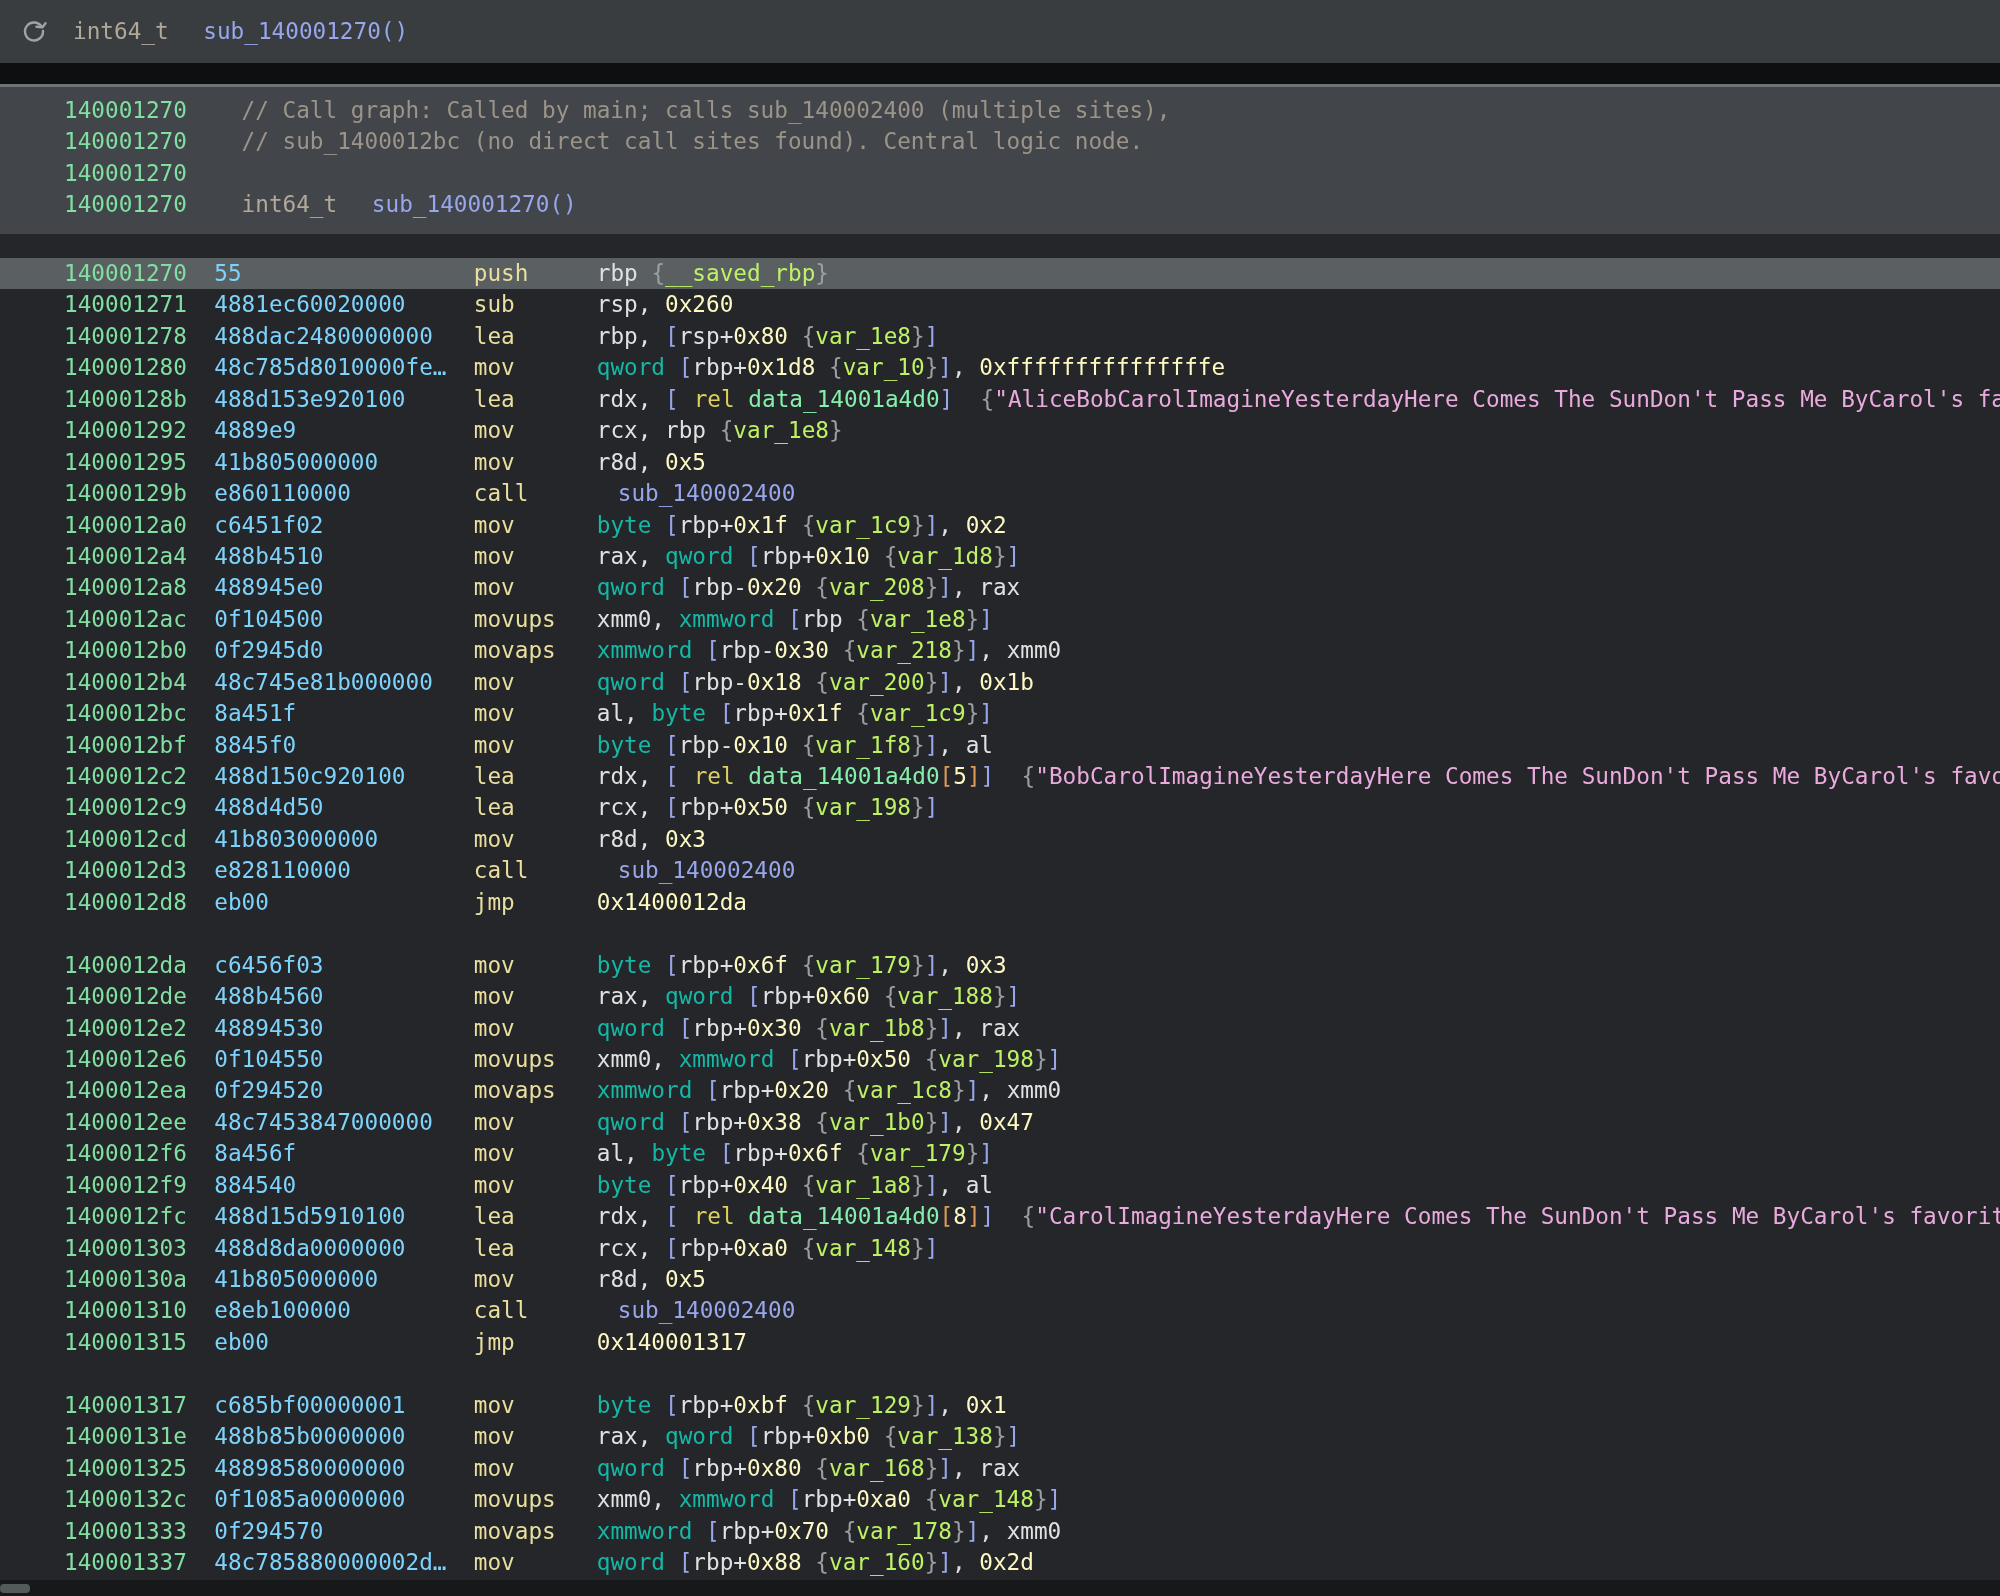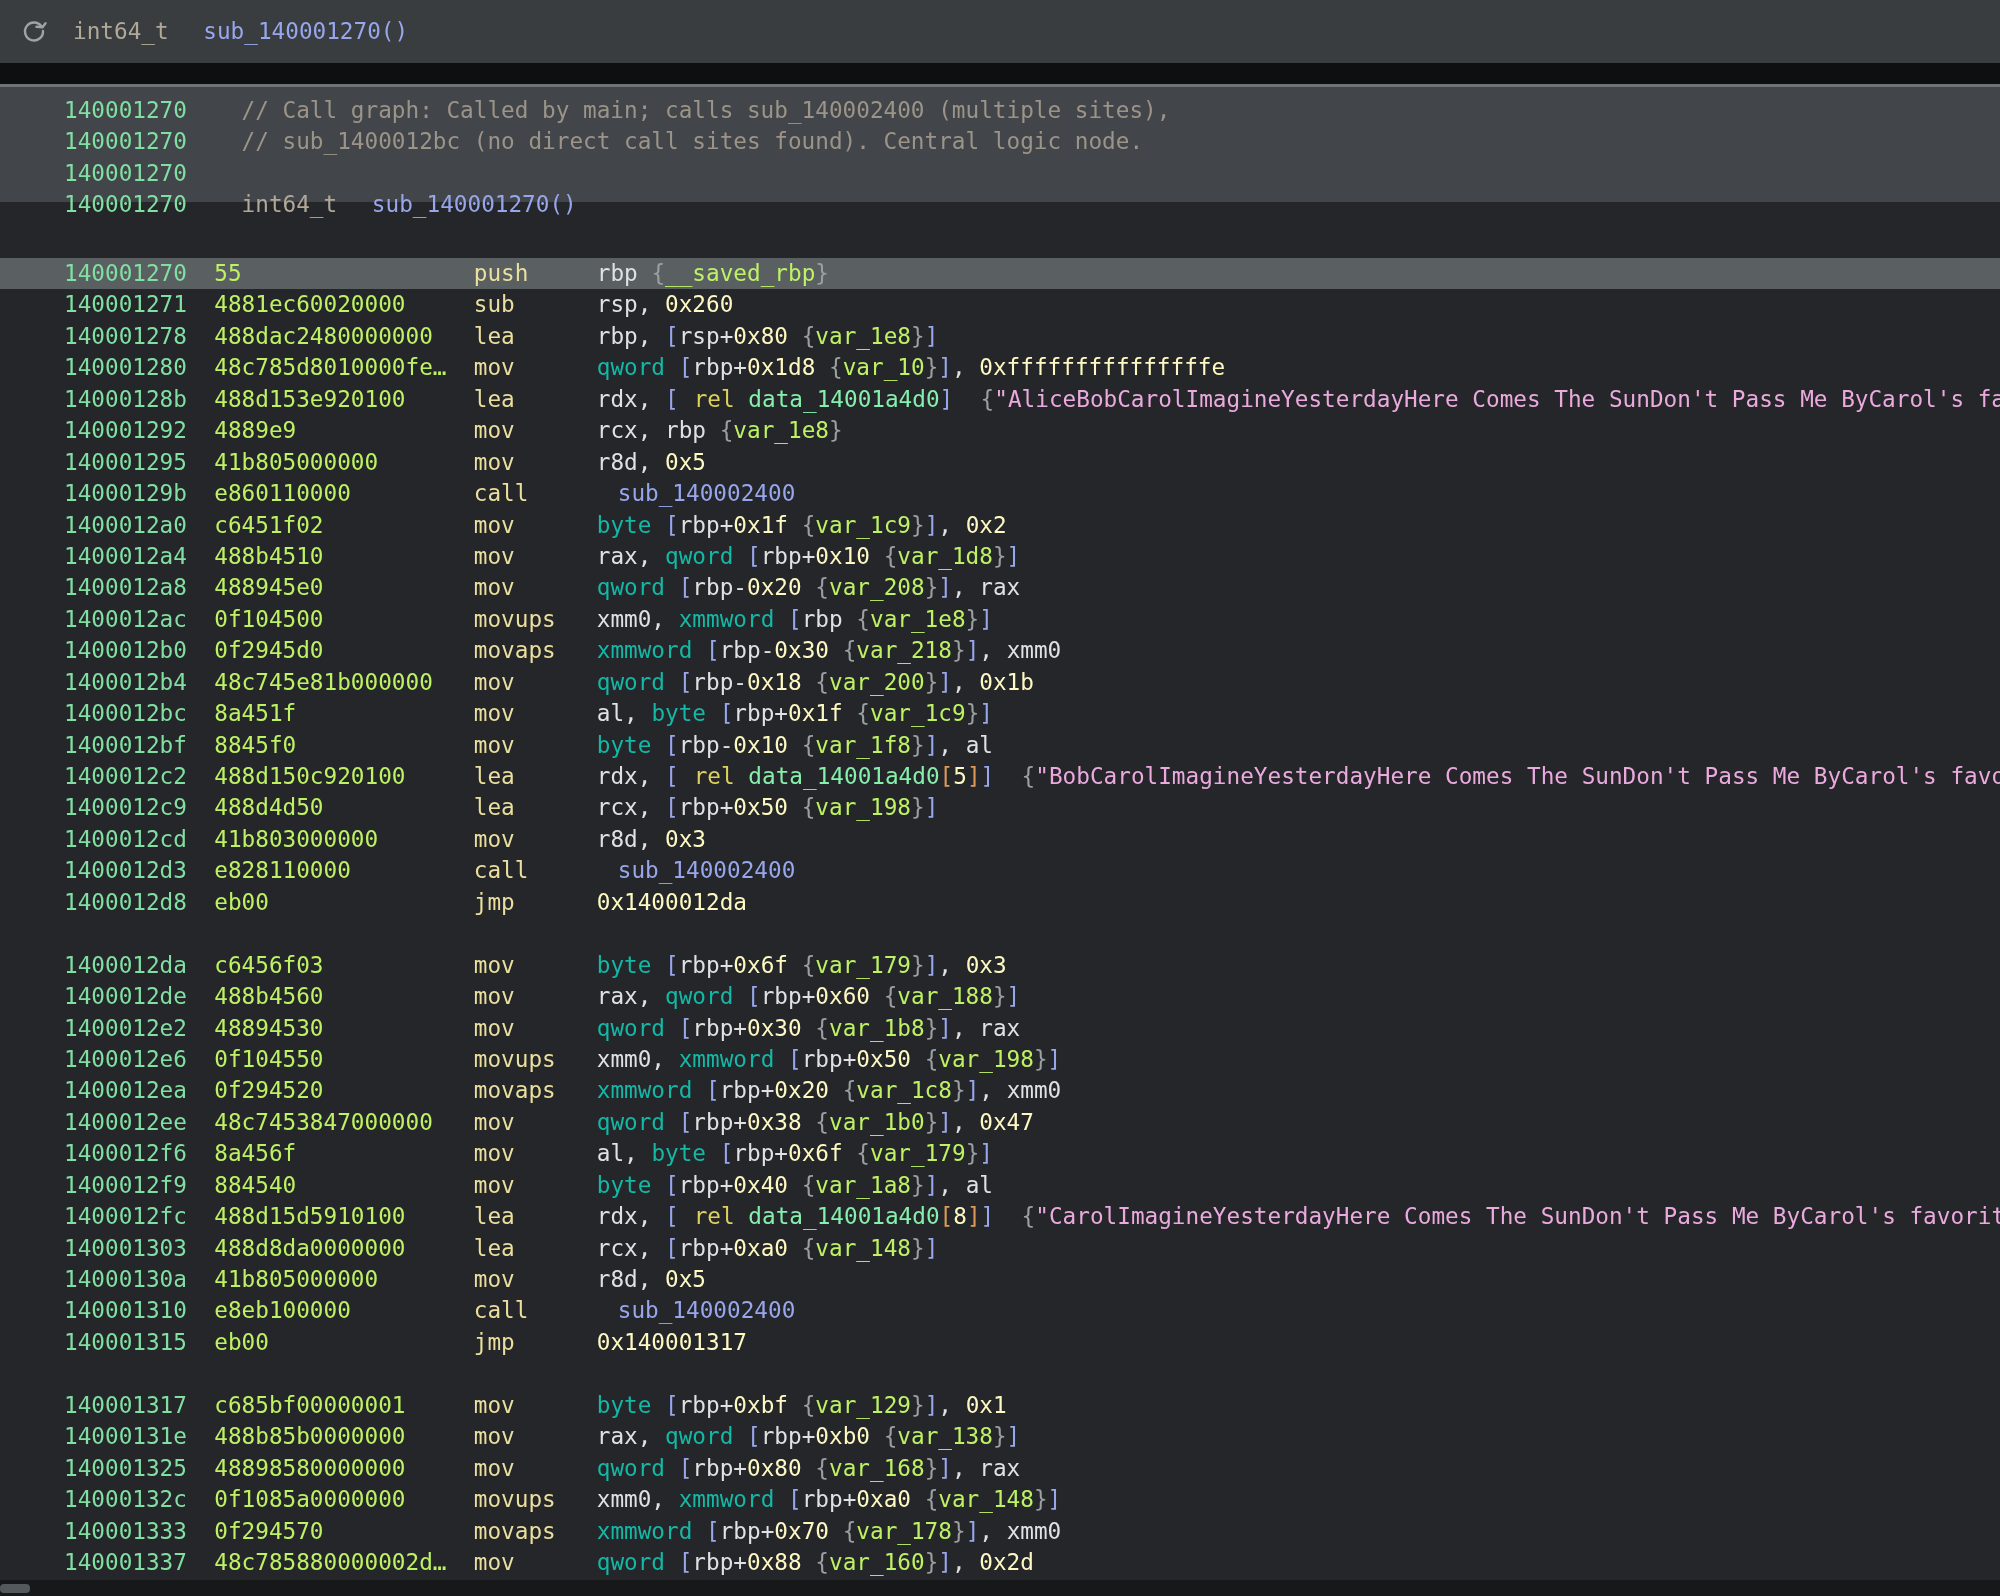--- a/index.html
+++ b/index.html
@@ -11,35 +11,35 @@
   .header-bar{
     position:absolute;left:0;top:0;width:2000px;height:63px;
     background:#393d40;display:flex;align-items:center;
     white-space:pre;
   }
   .refresh-icon{position:absolute;left:20px;top:17px;width:28px;height:28px;}
   .header-sig{position:absolute;left:73px;top:0;line-height:63px;}
   .black-strip{position:absolute;left:0;top:63px;width:2000px;height:21px;background:#0e0f11;}
   .divider{position:absolute;left:0;top:84px;width:2000px;height:3px;background:#6e7376;}
   .comment-section{
-    position:absolute;left:0;top:87px;width:2000px;height:115px;
+    position:absolute;left:0;top:87px;width:2000px;height:147px;
     background:#42464a;padding-top:8px;box-sizing:border-box;white-space:pre;
   }
   .listing{
     position:absolute;left:0;top:240px;width:2000px;height:1340px;
     background:#242629;padding-top:18px;box-sizing:border-box;white-space:pre;
     overflow:hidden;
   }
   .asm-row,.cmt-row{height:31.45px;line-height:31.45px;padding-left:64px;white-space:pre;overflow:hidden;}
   .asm-row.selected{background:#5a6062;}
   .bottom-strip{position:absolute;left:0;top:1580px;width:2000px;height:16px;background:#17181a;}
   .hscroll-thumb{position:absolute;left:0;top:1584px;width:30px;height:9px;background:#54595c;border-radius:4px;}
 
   .tk-addr{color:#82dfa2;}
-  .tk-bytes{color:#bef264;}
+  .tk-bytes{color:#7dd3fc;}
   .tk-mn{color:#eadf9e;}
   .tk-reg{color:#dfe1e2;}
   .tk-txt{color:#dfe1e2;}
   .tk-num{color:#fef9c3;}
   .tk-kw{color:#14b8a6;}
   .tk-rel{color:#ddd05c;margin-left:15px;}
   .tk-data{color:#86efac;}
   .tk-func{color:#98a6ec;margin-left:21px;}
   .tk-br{color:#98a6ec;}
   .tk-abr{color:#df9b55;}

